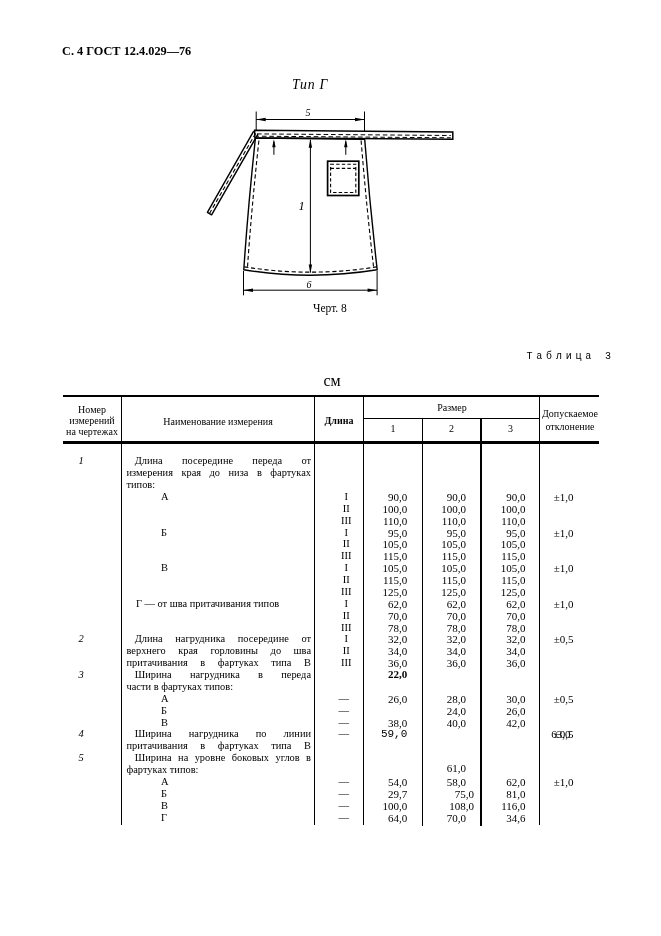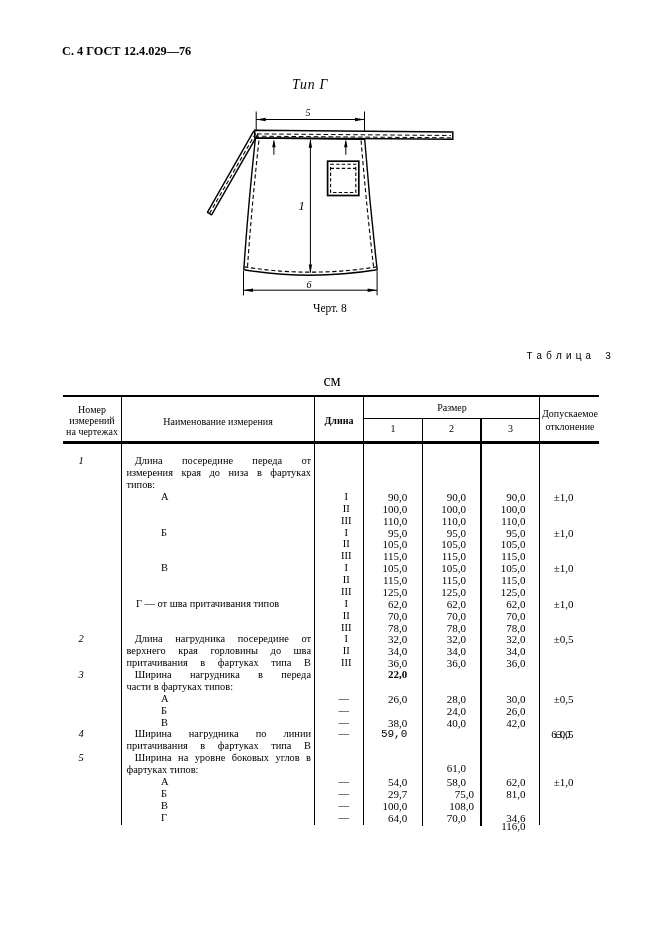--- a/index.html
+++ b/index.html
@@ -274,19 +274,19 @@
 <span class="nm" style="left:161px;top:787.8px;">Б</span>
 <span class="rd" style="top:787.8px;">—</span>
 <span class="vv" style="left:347.3px;width:60px;top:787.8px;">29,7</span>
 <span class="vv" style="left:406px;width:52px;top:787.8px;margin-left:16px;">75,0</span>
 <span class="vv" style="left:465.5px;width:60px;top:787.8px;">81,0</span>
 
 <span class="nm" style="left:161px;top:799.7px;">В</span>
 <span class="rd" style="top:799.7px;">—</span>
 <span class="vv" style="left:347.3px;width:60px;top:799.7px;">100,0</span>
 <span class="vv" style="left:406px;width:68px;top:799.7px;">108,0</span>
-<span class="vv" style="left:465.5px;width:60px;top:799.7px;margin-top:20px;">116,0</span>
+<span class="vv" style="left:465.5px;width:60px;top:799.7px;">116,0</span>
 
 <span class="nm" style="left:161px;top:811.6px;">Г</span>
 <span class="rd" style="top:811.6px;">—</span>
 <span class="vv" style="left:347.3px;width:60px;top:811.6px;">64,0</span>
 <span class="vv" style="left:406px;width:60px;top:811.6px;">70,0</span>
 <span class="vv" style="left:465.5px;width:60px;top:811.6px;">34,6</span>
 
 </body></html>

